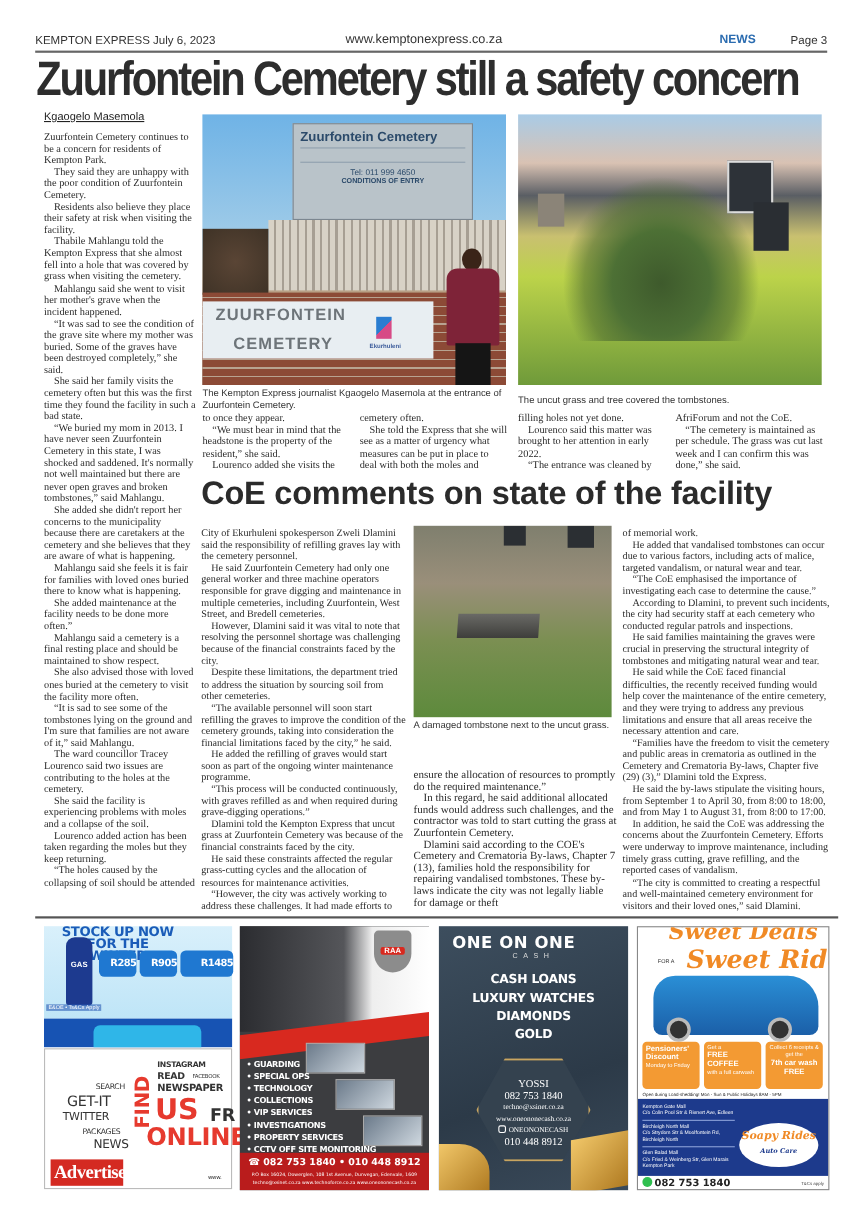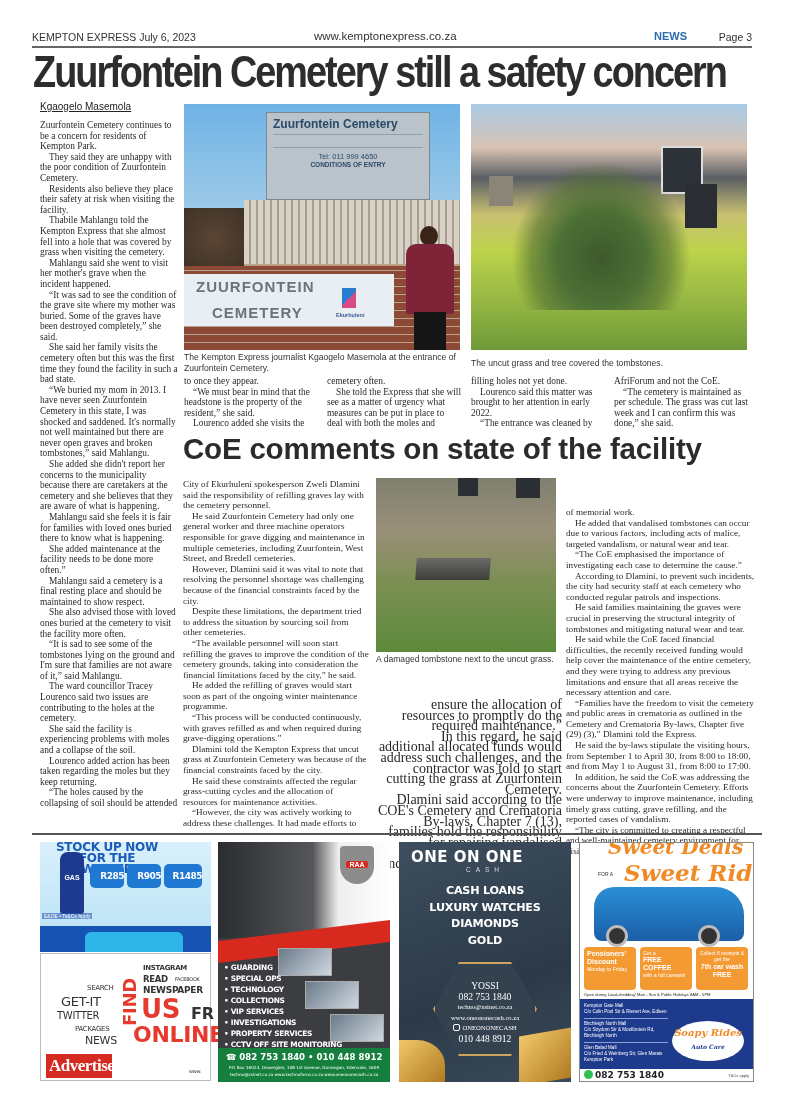--- a/index.html
+++ b/index.html
@@ -48,21 +48,21 @@
   .advert { position: absolute; left: 5px; top: 100px; width: 66px; height: 24px; background: #d42a22; color: #fff; font-family: "Liberation Serif", serif; font-weight: bold; font-size: 17px; line-height: 24px; padding-left: 3px; letter-spacing: -0.5px; }
 
   
   .sec { left: 218px; top: 842px; width: 172px; height: 240px; background: #3c3d40; }
   .sec-hero { position: absolute; left: 0; top: 0; width: 172px; height: 96px; background: linear-gradient(90deg, #2b2c30 0%, #55565a 55%, #eeeeee 70%, #ffffff 100%); }
   .sec-redswoosh { position: absolute; left: 0; top: 88px; width: 180px; height: 22px; background: #d8291f; transform: skewY(-7deg); }
   .sec-badge { position: absolute; left: 122px; top: 4px; width: 34px; height: 38px; background: #8c8c8c; border-radius: 4px 4px 17px 17px; color: #fff; font-family: "Liberation Sans", sans-serif; font-weight: bold; font-size: 7px; text-align: center; line-height: 38px; }
   .sec-badge span { background: #d8291f; padding: 0 3px; border-radius: 2px; }
   .sec-list { position: absolute; left: 6px; top: 120px; font-family: "DejaVu Sans", sans-serif; font-weight: bold; font-size: 7.4px; line-height: 11px; color: #fff; white-space: nowrap; letter-spacing: -0.3px; }
   .sec-img { position: absolute; background: linear-gradient(135deg, #6b7a8a, #cfd8e0); border: 1px solid #aaa; }
-  .sec-foot { position: absolute; left: 0; top: 206px; width: 172px; height: 34px; background: #15803d; color: #fff; font-family: "DejaVu Sans", sans-serif; text-align: center; }
+  .sec-foot { position: absolute; left: 0; top: 206px; width: 172px; height: 34px; background: #b91c1c; color: #fff; font-family: "DejaVu Sans", sans-serif; text-align: center; }
   .sec-phone { font-weight: bold; font-size: 8.6px; line-height: 14px; padding-top: 2px; }
   .sec-addr { font-size: 4.2px; line-height: 7px; }
   .sec-web { font-size: 4.2px; line-height: 7px; }
 
   
   .one { left: 399px; top: 842px; width: 172px; height: 240px; background: linear-gradient(160deg, #3d4e5e 0%, #2c3a48 60%, #3a4a5a 100%); }
   .one-logo { position: absolute; left: 0; top: 6px; width: 136px; text-align: center; color: #fff; font-family: "DejaVu Sans", sans-serif; font-weight: bold; font-size: 15px; letter-spacing: 0.5px; }
   .one-cash { position: absolute; left: 0; top: 24px; width: 172px; text-align: center; color: #ddd; font-family: "Liberation Sans", sans-serif; font-size: 6.5px; letter-spacing: 5px; }
   .one-lines { position: absolute; left: 0; top: 41px; width: 172px; text-align: center; color: #fff; font-family: "DejaVu Sans", sans-serif; font-weight: bold; font-size: 11.2px; line-height: 16.5px; letter-spacing: -0.2px; }
   .one-hex { position: absolute; left: 34px; top: 120px; width: 104px; height: 94px; background: #34424f; border: 2px solid #c9a560; clip-path: polygon(25% 0, 75% 0, 100% 50%, 75% 100%, 25% 100%, 0 50%); }
@@ -190,49 +190,49 @@
     <p>“However, the city was actively working to address these challenges. It had made efforts to</p>
   </div>
 
 <div class="photo" style="left:376px; top:478px; width:180px; height:174px; background:linear-gradient(180deg,#7f7f6e 0%,#9a8f7a 30%,#7b8f52 60%,#5d8a3c 100%);">
   <div style="position:absolute; left:82px; top:0; width:20px; height:18px; background:#2b2f33;"></div>
   <div style="position:absolute; left:140px; top:0; width:24px; height:20px; background:#2b2f33;"></div>
   <div style="position:absolute; left:40px; top:80px; width:74px; height:22px; background:linear-gradient(#6a6a66,#3e3e3b); transform:skewX(-4deg);"></div>
 </div>
 <div class="caption" style="left:376px; top:654px; width:190px;">A damaged tombstone next to the uncut grass.</div>
 
-<div class="col" id="scol2" style="left:376px; top:700px; width:186px; font-size:14px;text-align:right;">
+<div class="col" id="scol2" style="left:376px; top:700px; width:186px; font-size:10px;">
     <p>ensure the allocation of resources to promptly do the required maintenance.”</p>
     <p>In this regard, he said additional allocated funds would address such challenges, and the contractor was told to start cutting the grass at Zuurfontein Cemetery.</p>
     <p>Dlamini said according to the COE's Cemetery and Crematoria By-laws, Chapter 7 (13), families hold the responsibility for repairing vandalised tombstones. These by-laws indicate the city was not legally liable for damage or theft</p>
   </div>
-<div class="col" id="scol3" style="left:566px; top:479px; width:192px; font-size:9.2px;margin-top:28px;">
+<div class="col" id="scol3" style="left:566px; top:479px; width:192px; font-size:9.2px;">
     <p>of memorial work.</p>
     <p>He added that vandalised tombstones can occur due to various factors, including acts of malice, targeted vandalism, or natural wear and tear.</p>
     <p>“The CoE emphasised the importance of investigating each case to determine the cause.”</p>
     <p>According to Dlamini, to prevent such incidents, the city had security staff at each cemetery who conducted regular patrols and inspections.</p>
     <p>He said families maintaining the graves were crucial in preserving the structural integrity of tombstones and mitigating natural wear and tear.</p>
     <p>He said while the CoE faced financial difficulties, the recently received funding would help cover the maintenance of the entire cemetery, and they were trying to address any previous limitations and ensure that all areas receive the necessary attention and care.</p>
     <p>“Families have the freedom to visit the cemetery and public areas in crematoria as outlined in the Cemetery and Crematoria By-laws, Chapter five (29) (3),” Dlamini told the Express.</p>
     <p>He said the by-laws stipulate the visiting hours, from September 1 to April 30, from 8:00 to 18:00, and from May 1 to August 31, from 8:00 to 17:00.</p>
     <p>In addition, he said the CoE was addressing the concerns about the Zuurfontein Cemetery. Efforts were underway to improve maintenance, including timely grass cutting, grave refilling, and the reported cases of vandalism.</p>
-    <p>“The city is committed to creating a respectful and well-maintained cemetery environment for visitors and their loved ones,” said Strydom.</p>
+    <p>“The city is committed to creating a respectful and well-maintained cemetery environment for visitors and their loved ones,” said Dlamini.</p>
   </div>
 
 <div class="ad-rule"></div>
 
 <div class="gas-top"></div>
 <div class="gas-title">
     <div>STOCK UP NOW</div>
     <div>FOR THE WINTER</div>
   </div>
 <div class="gas-cyl"><span>GAS</span></div>
 <div class="gas-price" style="left:90px;">R285</div>
 <div class="gas-price" style="left:127px;">R905</div>
-<div class="gas-price" style="left:164px; width:38px;">R1485</div>
+<div class="gas-price" style="left:164px; width:48px;">R1485</div>
 <div class="gas-ts">E&amp;OE • Ts&amp;Cs Apply</div>
 <div class="gas-band"></div>
 <div class="gas-pill"></div>
 
 <div class="find">
   <div class="w" style="left:46px; top:30px; font-size:7px;">SEARCH</div>
   <div class="w" style="left:20px; top:40px; font-size:13px;">GET-IT</div>
   <div class="w" style="left:16px; top:56px; font-size:10px;">TWITTER</div>
   <div class="w" style="left:34px; top:71px; font-size:7px;">PACKAGES</div>
   <div class="w" style="left:44px; top:80px; font-size:11px;">NEWS</div>

